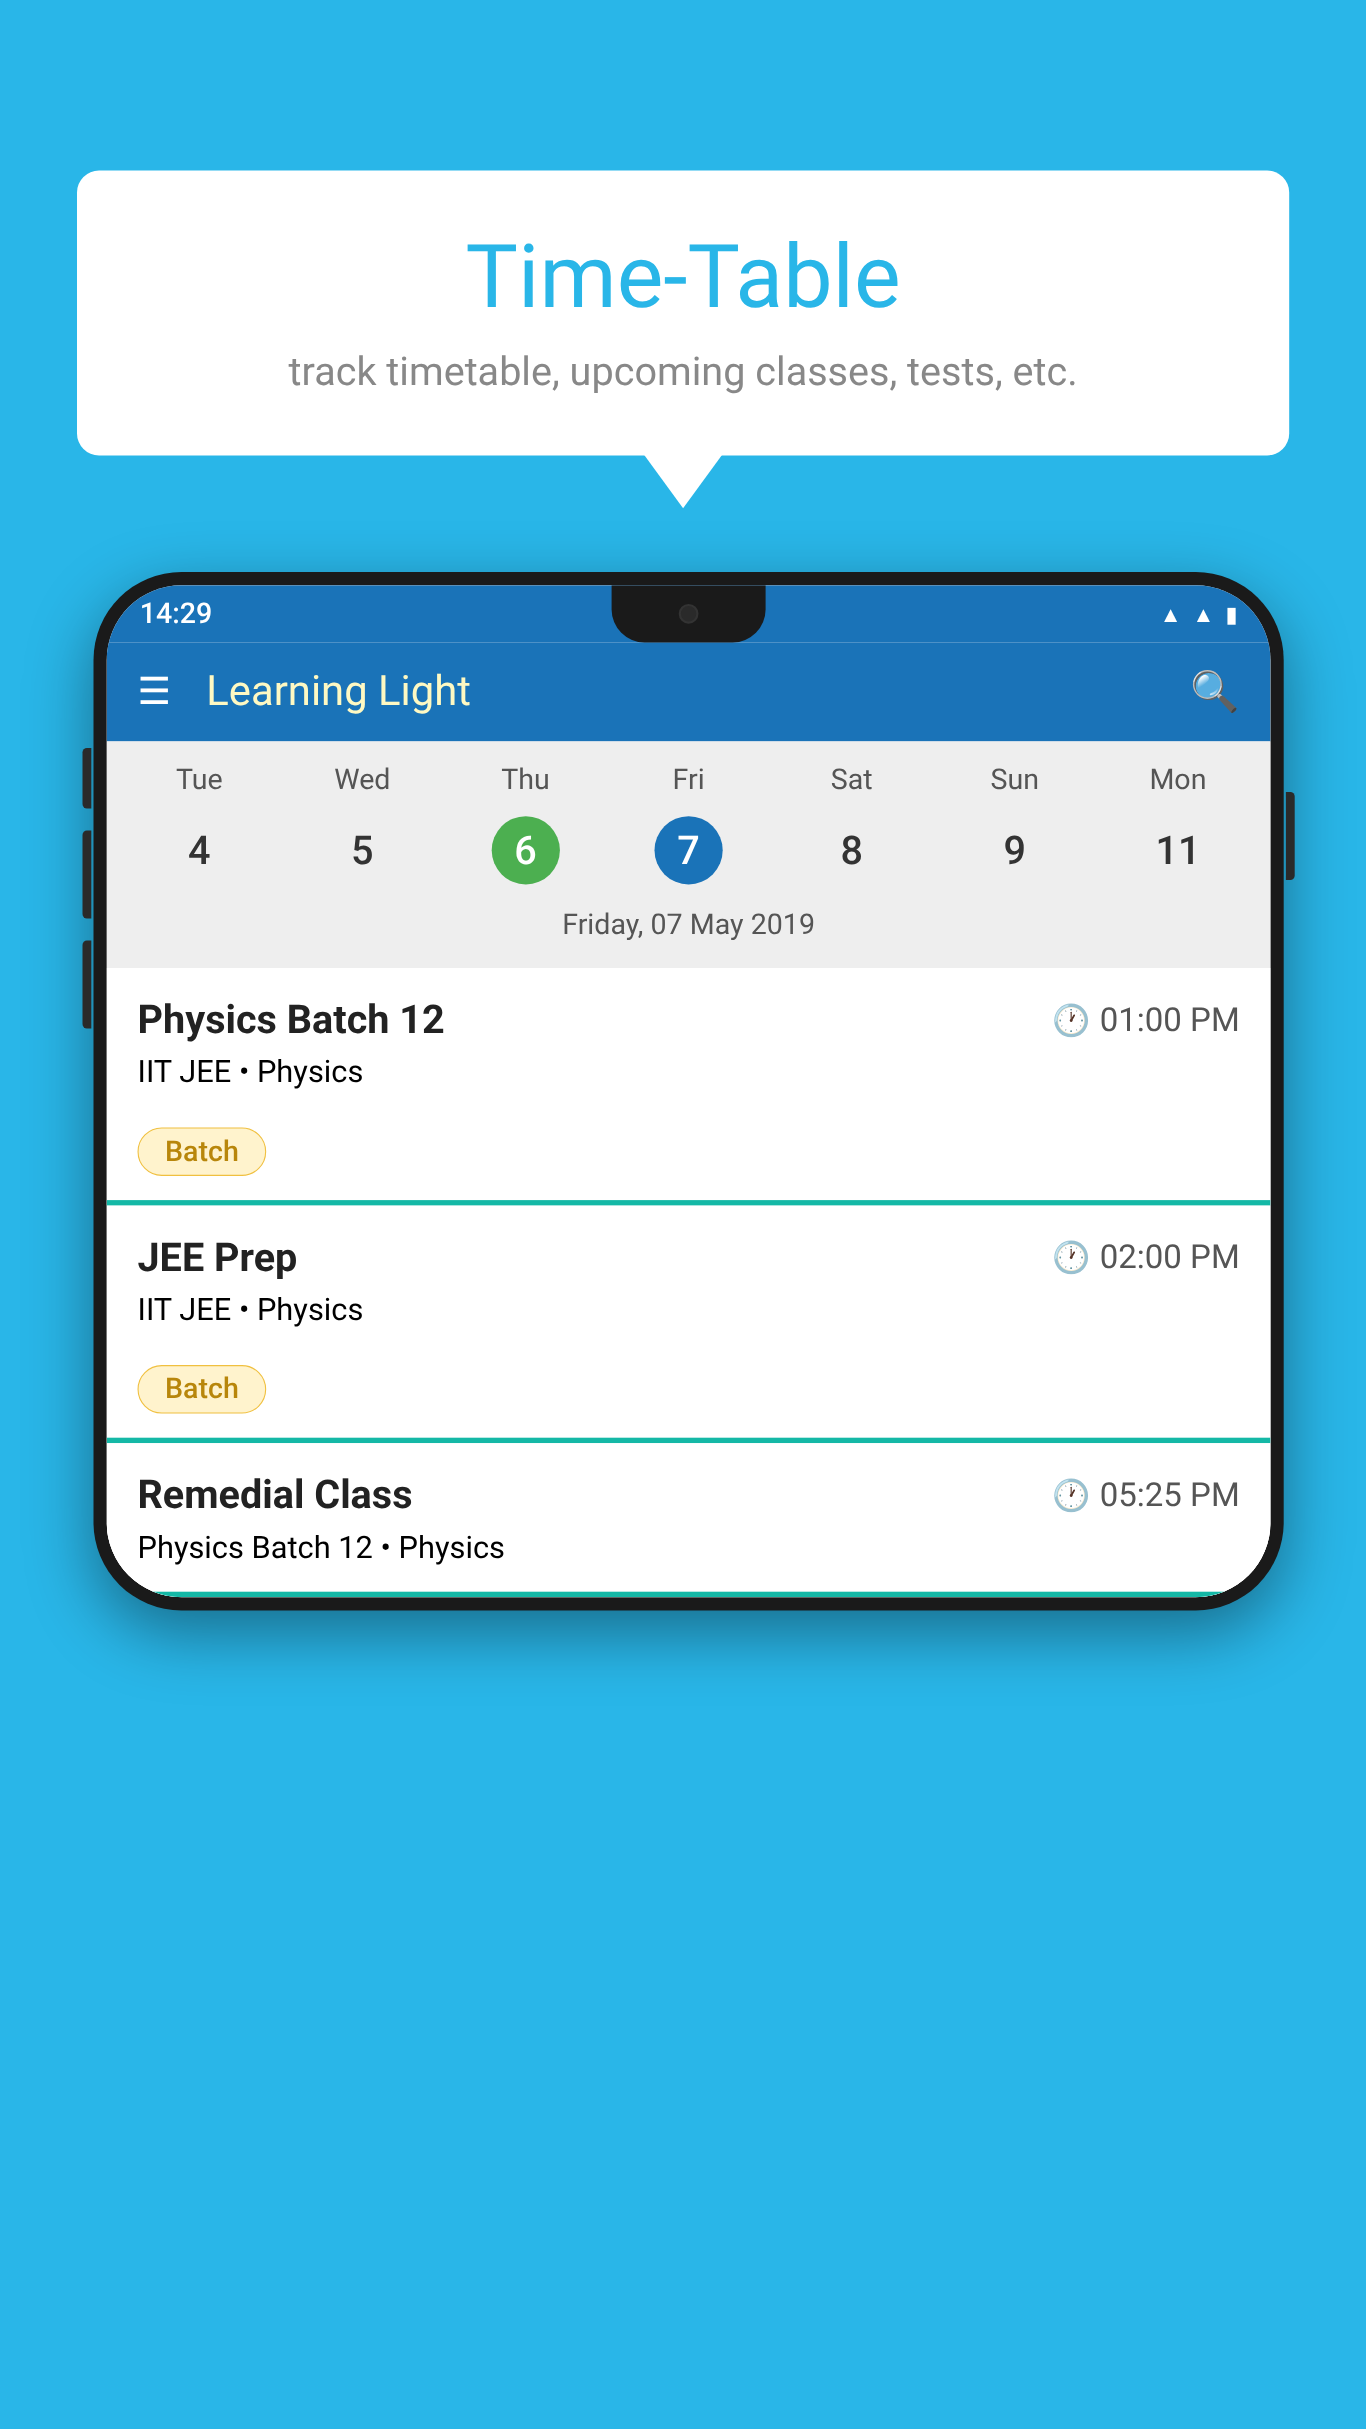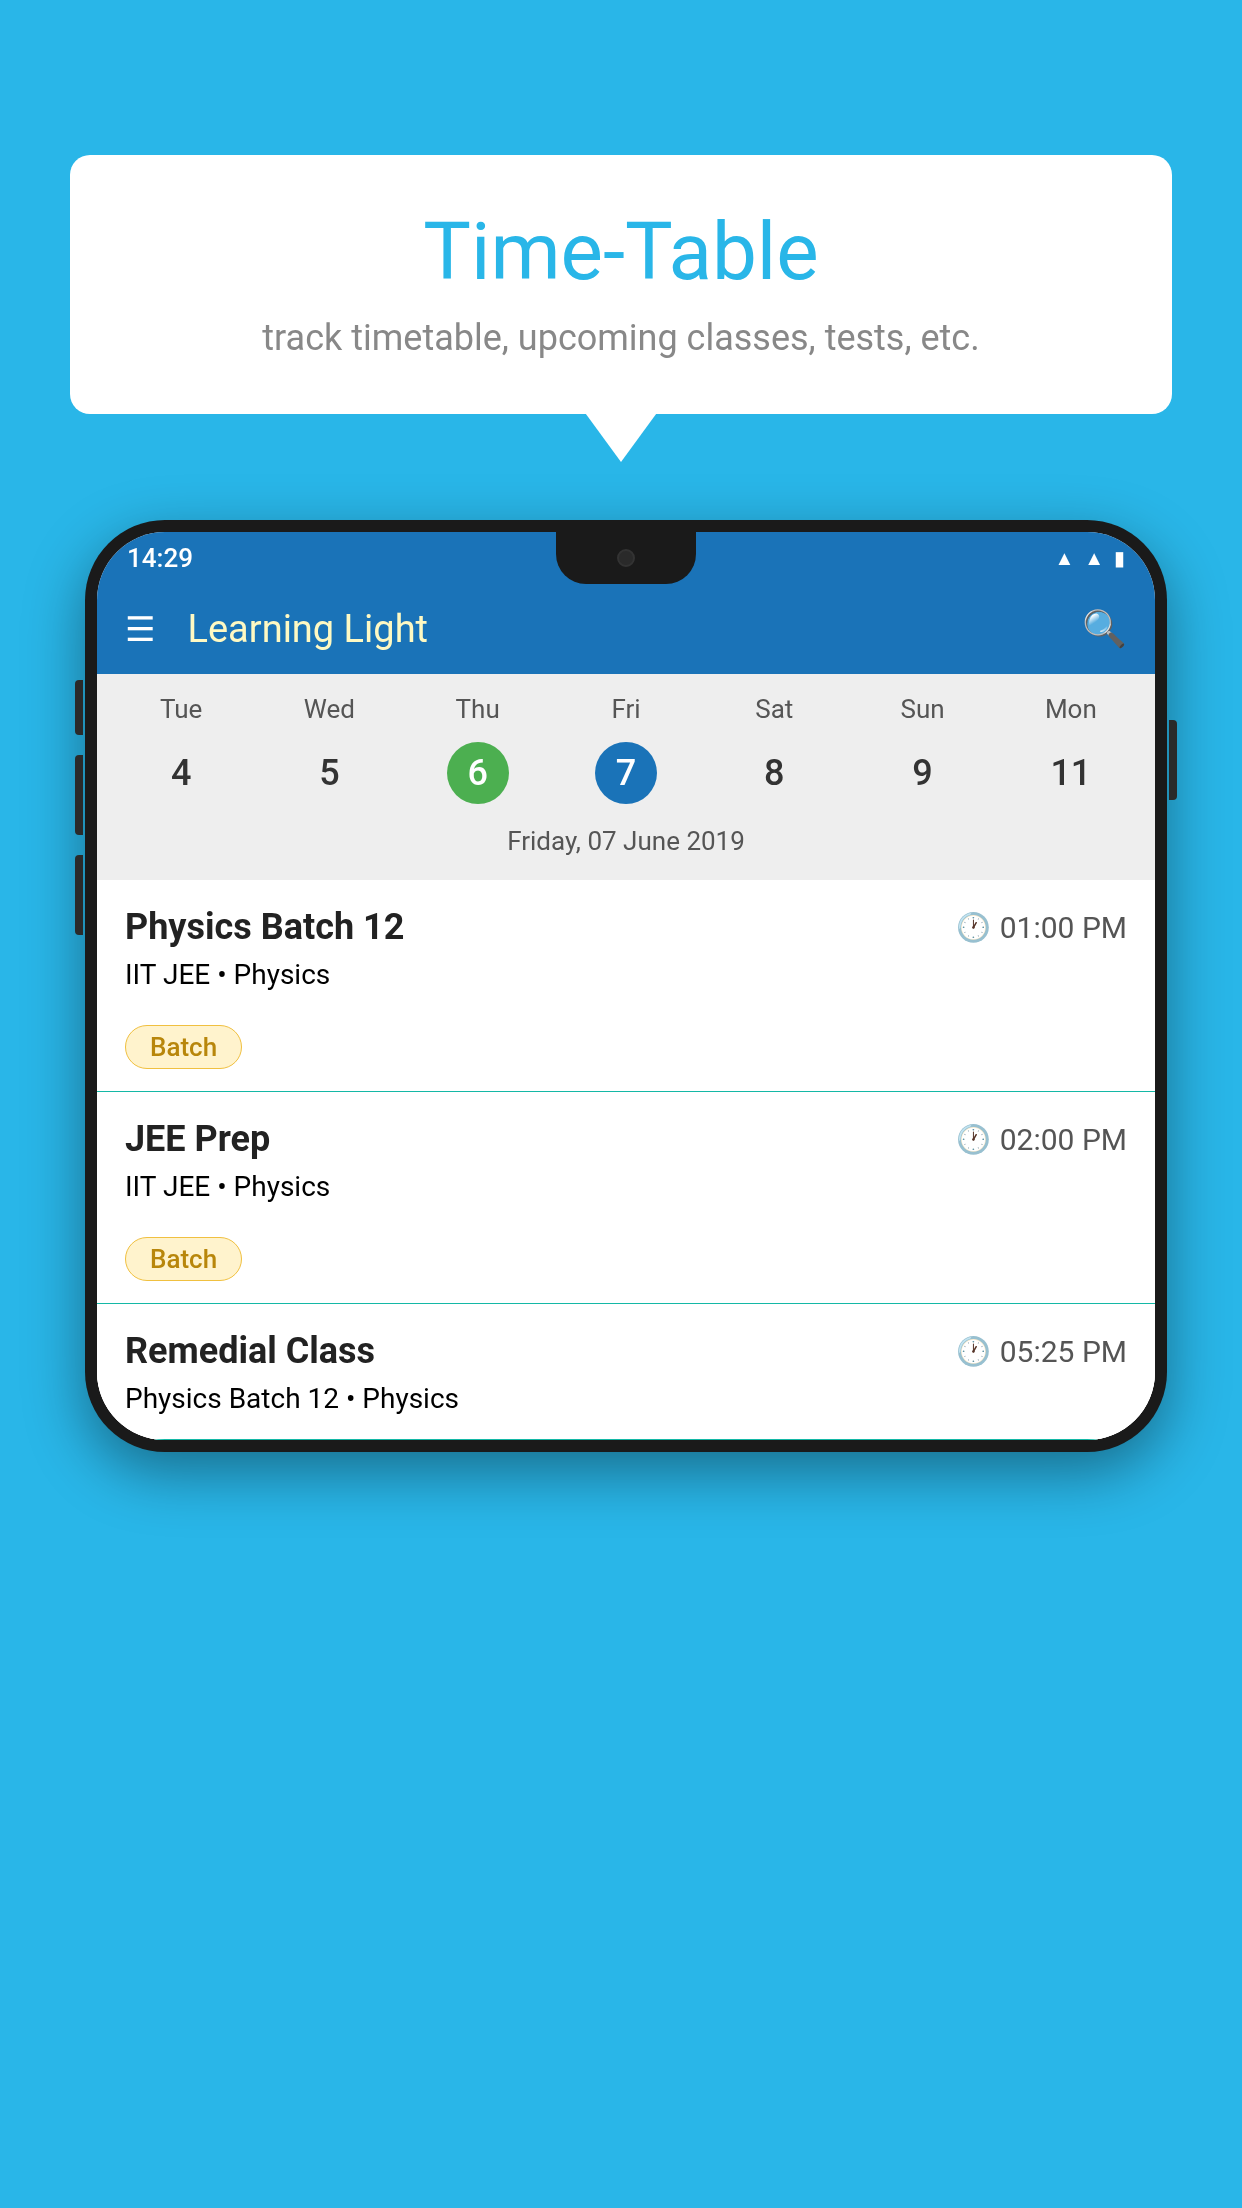--- a/index.html
+++ b/index.html
@@ -223,21 +223,21 @@
       padding-bottom: 14px;
     }
 
     
     .schedule-list {
       background: white;
     }
 
     .schedule-item {
       padding: 26px 28px 22px;
-      border-bottom: 1px solid #14b8a6;
+      border-bottom: 5px solid #14b8a6;
       background: white;
     }
 
     .schedule-item-header {
       display: flex;
       align-items: center;
       justify-content: space-between;
       margin-bottom: 10px;
     }
 
@@ -384,21 +384,21 @@
           <div class="day-num">
               <span>8</span>
             </div>
           <div class="day-num">
               <span>9</span>
             </div>
           <div class="day-num">
               <span>11</span>
             </div>
         </div>
-        <div class="selected-date-label">Friday, 07 June 2019</div>
+        <div class="selected-date-label">Friday, 07 May 2019</div>
       </div>
 
       <div class="schedule-list">
 
         <div class="schedule-item">
           <div class="schedule-item-header">
             <span class="schedule-item-title">Physics Batch 12</span>
             <span class="schedule-item-time">
               <span class="clock-icon">🕐</span>
               01:00 PM

